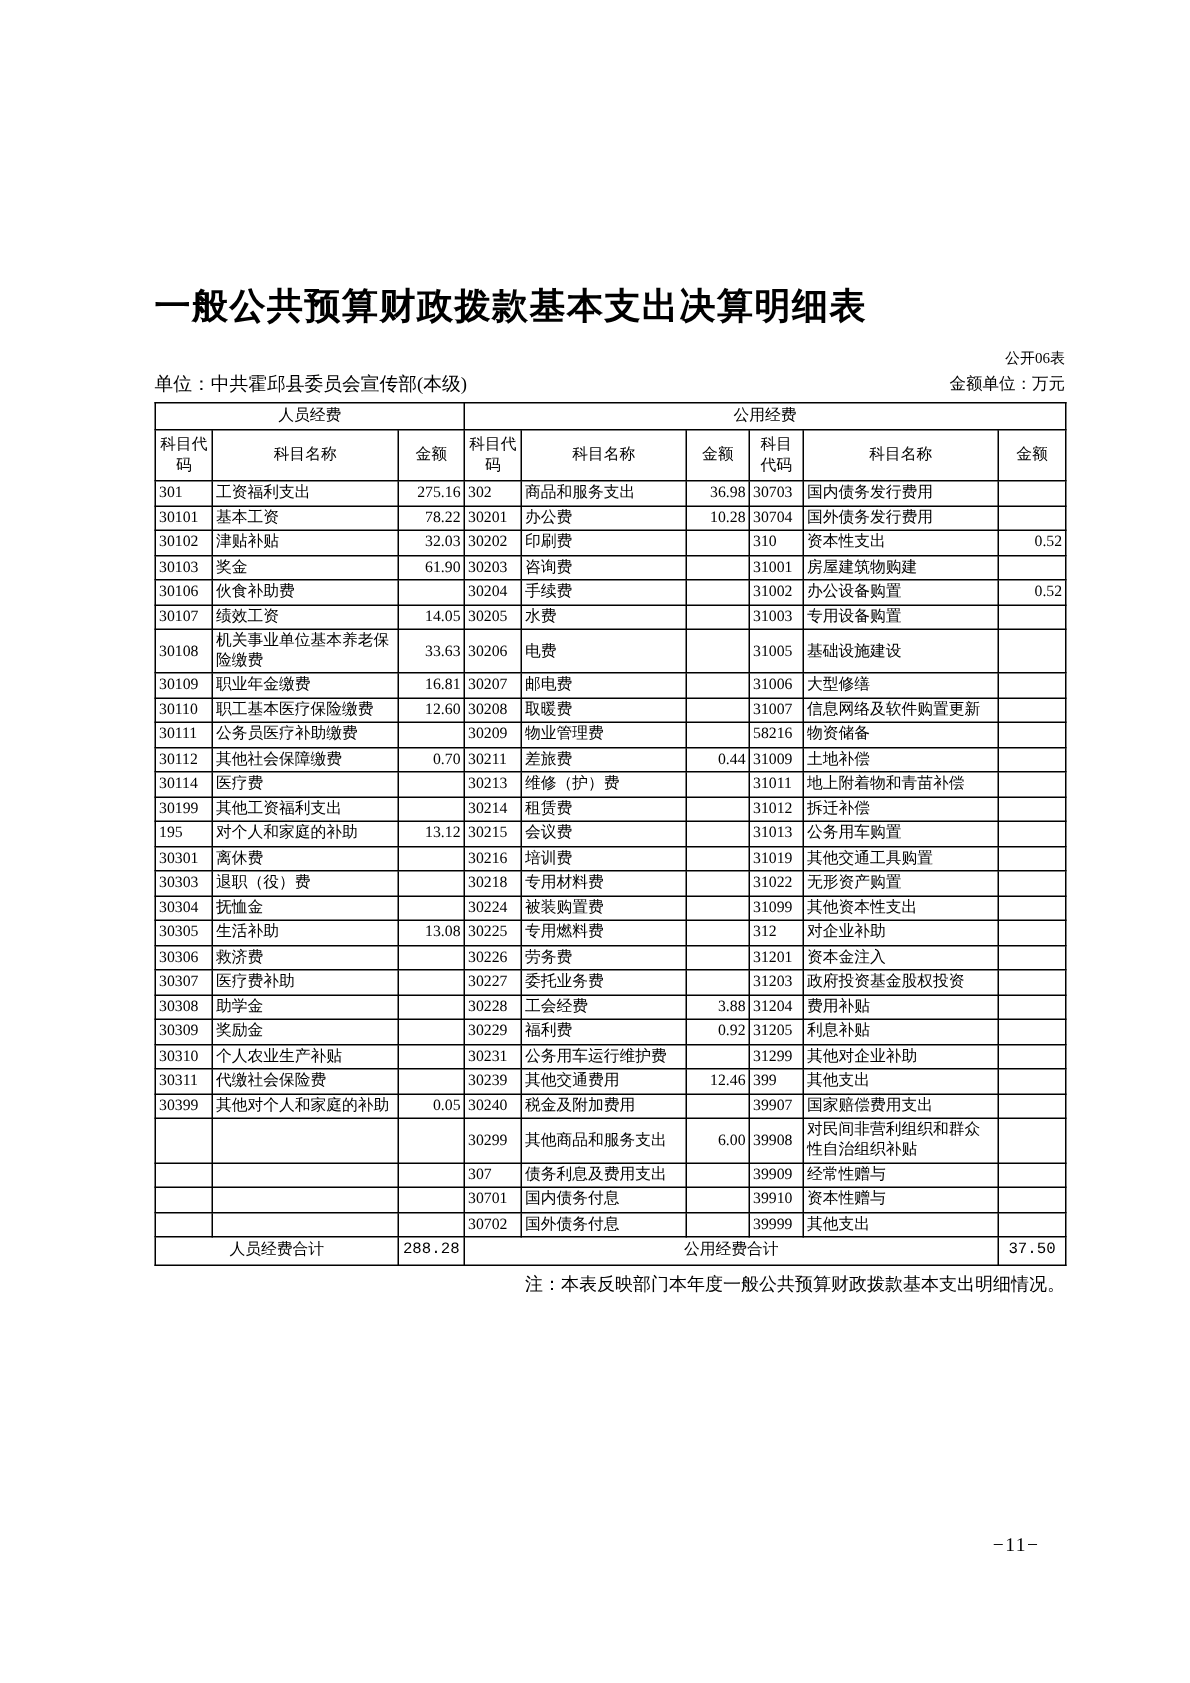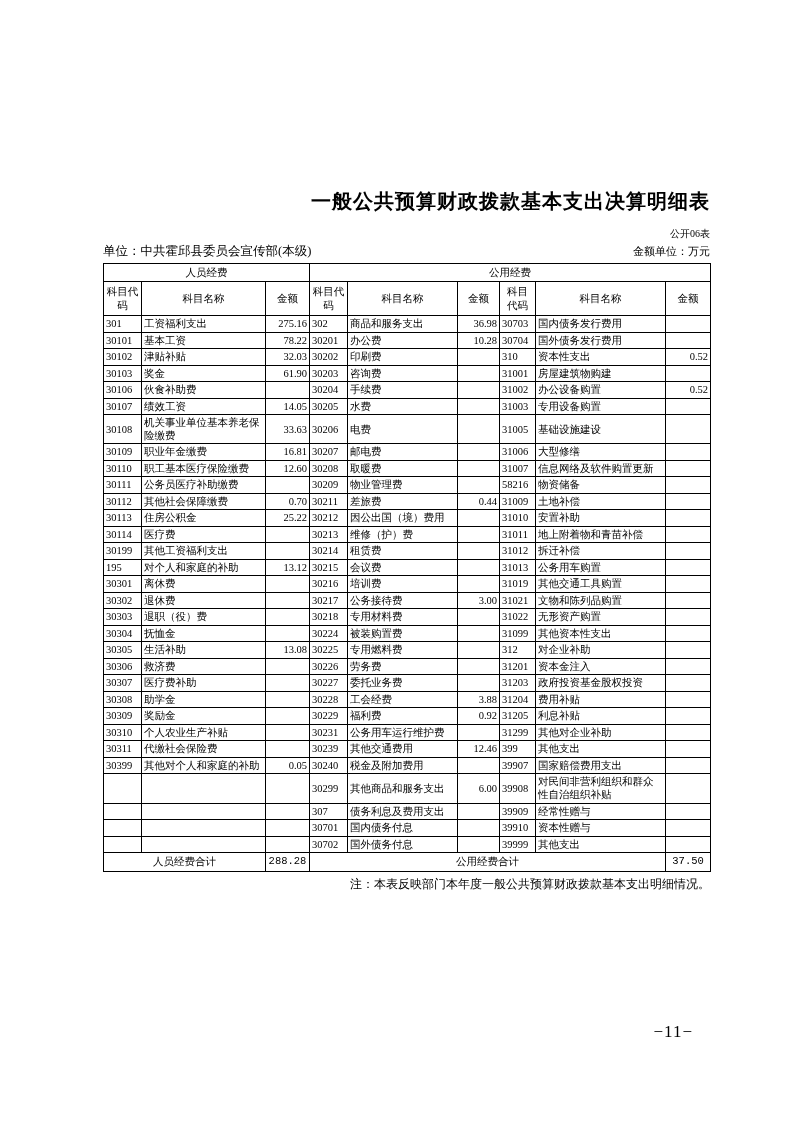--- a/index.html
+++ b/index.html
@@ -13,35 +13,35 @@
     overflow: hidden;
   }
   .content {
     position: absolute;
     left: 103px;
     top: 0;
     width: 607px;
   }
   .title {
     margin: 188px 0 0 0;
-    font-size: 20px;
+    font-size: 24px;
     font-weight: bold;
-    text-align: right;
+    text-align: left;
     letter-spacing: 1px;
     font-family: "Liberation Sans", sans-serif;
   }
   .table-code {
     margin-top: 12px;
     text-align: right;
     font-size: 10px;
   }
   .meta-row {
     display: flex;
     justify-content: space-between;
-    align-items: center;
+    align-items: flex-start;
     margin-top: 2px;
   }
   .unit-label { font-size: 12.5px; }
   .amount-unit { font-size: 11px; }
   table.grid {
     border-collapse: collapse;
     table-layout: fixed;
     width: 607px;
     margin-top: 3px;
   }
@@ -66,21 +66,21 @@
   tfoot td.amt { text-align: center; font-family: Liberation Mono, monospace; }
   .note {
     margin-top: 4px;
     font-size: 12px;
     text-align: right;
   }
   .page-number {
     position: absolute;
     top: 1022px;
     right: 100px;
-    font-size: 17px;
+    font-size: 13px;
     letter-spacing: 1px;
   }
 </style>
 </head>
 <body>
 
 <div class="page">
   <div class="content">
 
     <h1 class="title">一般公共预算财政拨款基本支出决算明细表</h1>
@@ -237,31 +237,20 @@
             <td class="name">其他社会保障缴费</td>
             <td class="amt">0.70</td>
             <td class="code">30211</td>
             <td class="name">差旅费</td>
             <td class="amt">0.44</td>
             <td class="code">31009</td>
             <td class="name">土地补偿</td>
             <td class="amt"></td>
           </tr>
           <tr>
-            <td class="code">30113</td>
-            <td class="name">住房公积金</td>
-            <td class="amt">25.22</td>
-            <td class="code">30212</td>
-            <td class="name">因公出国（境）费用</td>
-            <td class="amt"></td>
-            <td class="code">31010</td>
-            <td class="name">安置补助</td>
-            <td class="amt"></td>
-          </tr>
-          <tr>
             <td class="code">30114</td>
             <td class="name">医疗费</td>
             <td class="amt"></td>
             <td class="code">30213</td>
             <td class="name">维修（护）费</td>
             <td class="amt"></td>
             <td class="code">31011</td>
             <td class="name">地上附着物和青苗补偿</td>
             <td class="amt"></td>
           </tr>
@@ -289,31 +278,20 @@
           </tr>
           <tr>
             <td class="code">30301</td>
             <td class="name">离休费</td>
             <td class="amt"></td>
             <td class="code">30216</td>
             <td class="name">培训费</td>
             <td class="amt"></td>
             <td class="code">31019</td>
             <td class="name">其他交通工具购置</td>
-            <td class="amt"></td>
-          </tr>
-          <tr>
-            <td class="code">30302</td>
-            <td class="name">退休费</td>
-            <td class="amt"></td>
-            <td class="code">30217</td>
-            <td class="name">公务接待费</td>
-            <td class="amt">3.00</td>
-            <td class="code">31021</td>
-            <td class="name">文物和陈列品购置</td>
             <td class="amt"></td>
           </tr>
           <tr>
             <td class="code">30303</td>
             <td class="name">退职（役）费</td>
             <td class="amt"></td>
             <td class="code">30218</td>
             <td class="name">专用材料费</td>
             <td class="amt"></td>
             <td class="code">31022</td>

